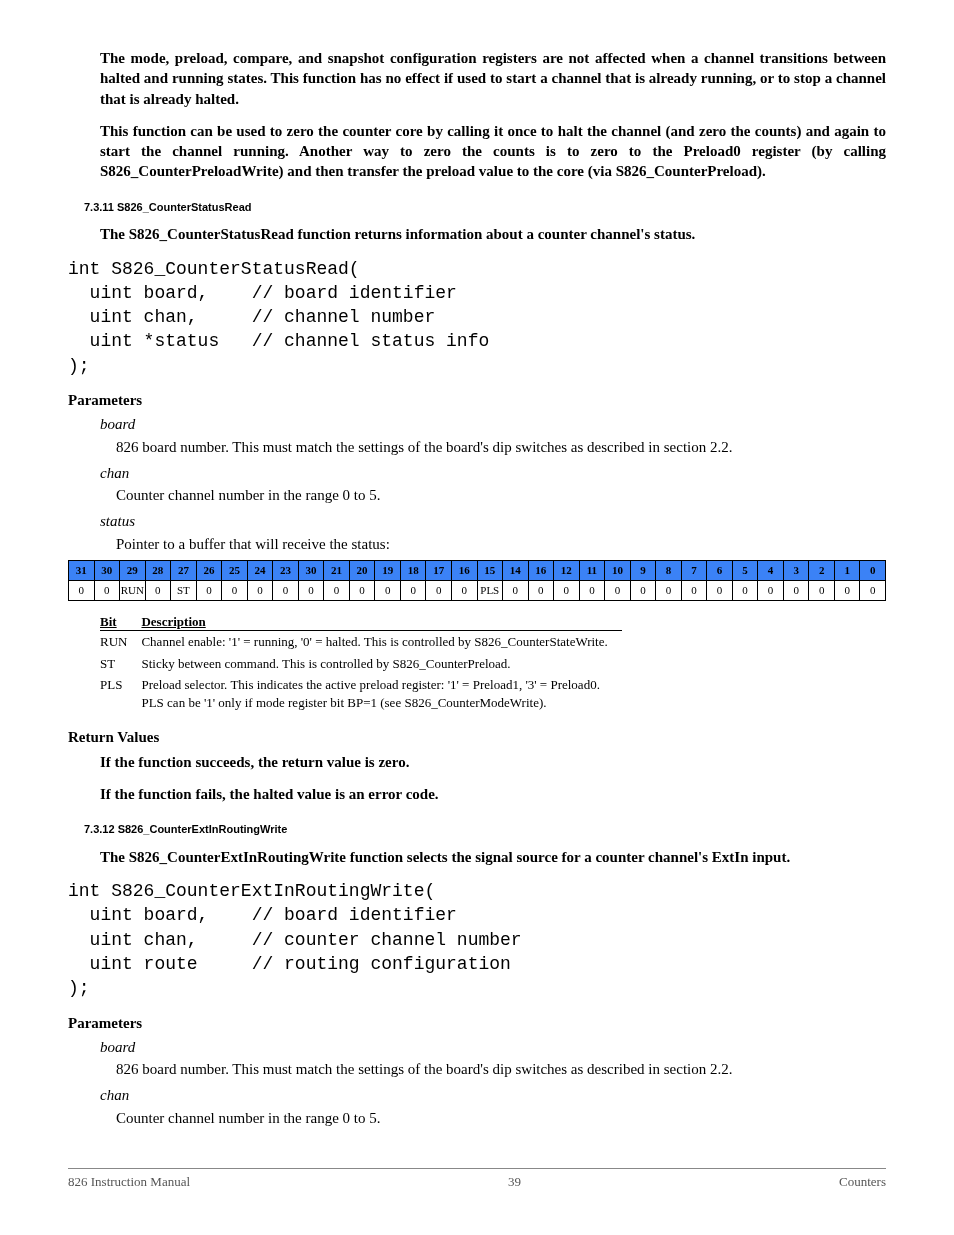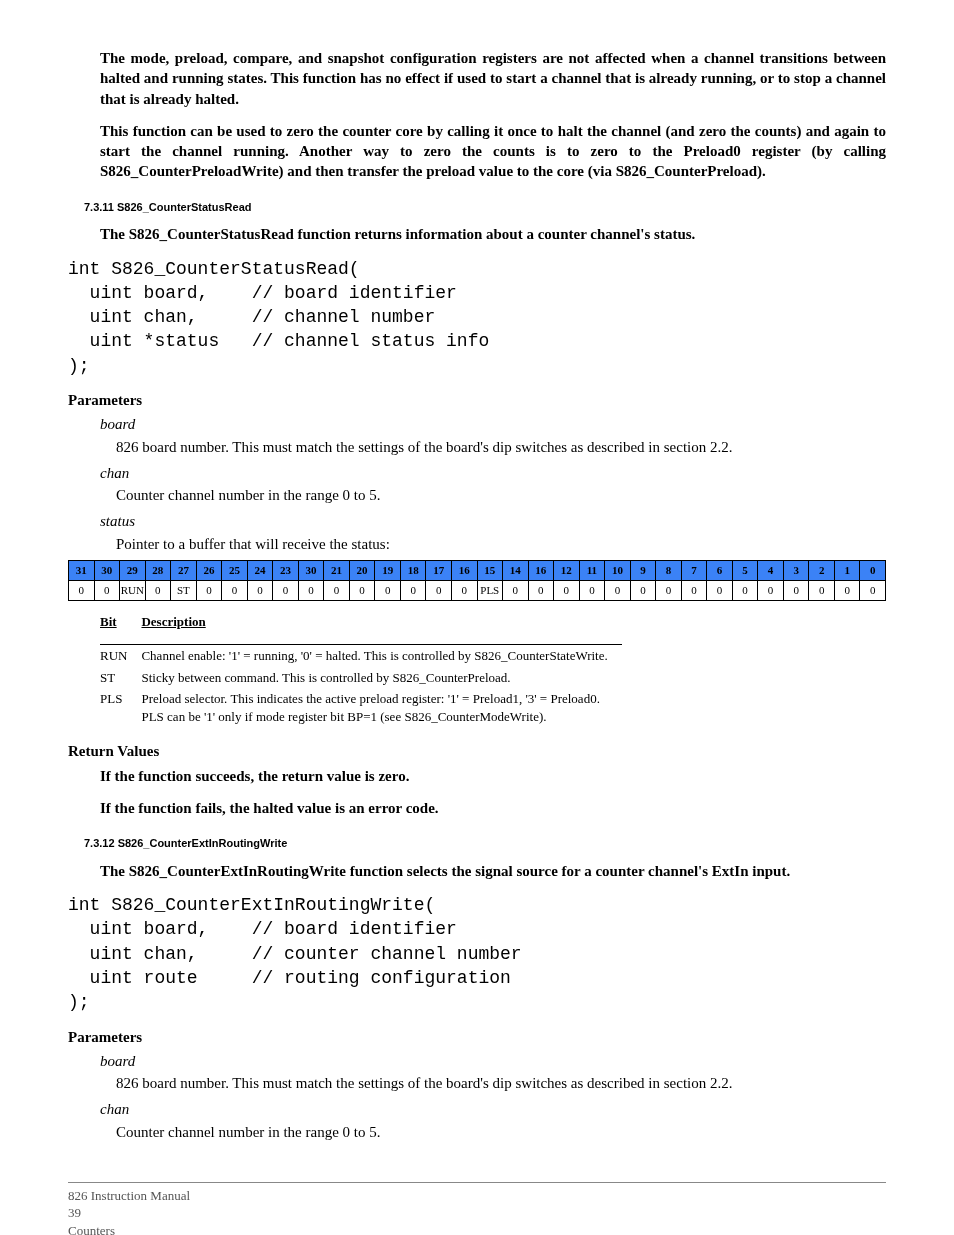--- a/index.html
+++ b/index.html
@@ -54,36 +54,35 @@
   }
   table.bits th { background: #3b82f6; font-weight: bold; }
   table.bitdesc {
     border-collapse: collapse;
     margin: 4px 0 14px 32px;
     font-size: 13px;
   }
   table.bitdesc th {
     text-align: left;
     border-bottom: 1px solid #000;
-    padding: 2px 14px 14px 0;
+    padding: 2px 14px 0 0;
     font-weight: bold;
   }
   table.bitdesc td {
     vertical-align: top;
     padding: 2px 14px 2px 0;
   }
   .footer {
     display: flex;
     justify-content: space-between;
     border-top: 1px solid #888;
     margin-top: 40px;
     padding-top: 4px;
     font-size: 13px;
     color: #555;
-    flex-direction: column;
   }
   .u { text-decoration: underline; }
 </style>
 </head>
 <body>
 
 <p class="para indent1">The mode, preload, compare, and snapshot configuration registers are not affected when a channel transitions between halted and running states. This function has no effect if used to start a channel that is already running, or to stop a channel that is already halted.</p>
 <p class="para indent1">This function can be used to zero the counter core by calling it once to halt the channel (and zero the counts) and again to start the channel running. Another way to zero the counts is to zero to the Preload0 register (by calling S826_CounterPreloadWrite) and then transfer the preload value to the core (via S826_CounterPreload).</p>
 
 <h3 class="section">7.3.11  S826_CounterStatusRead</h3>

